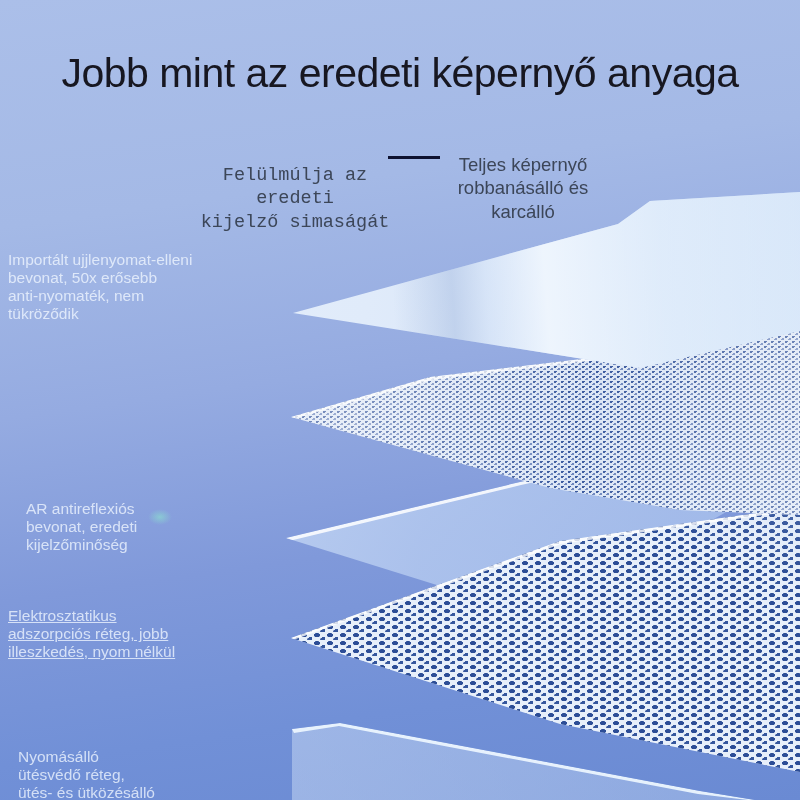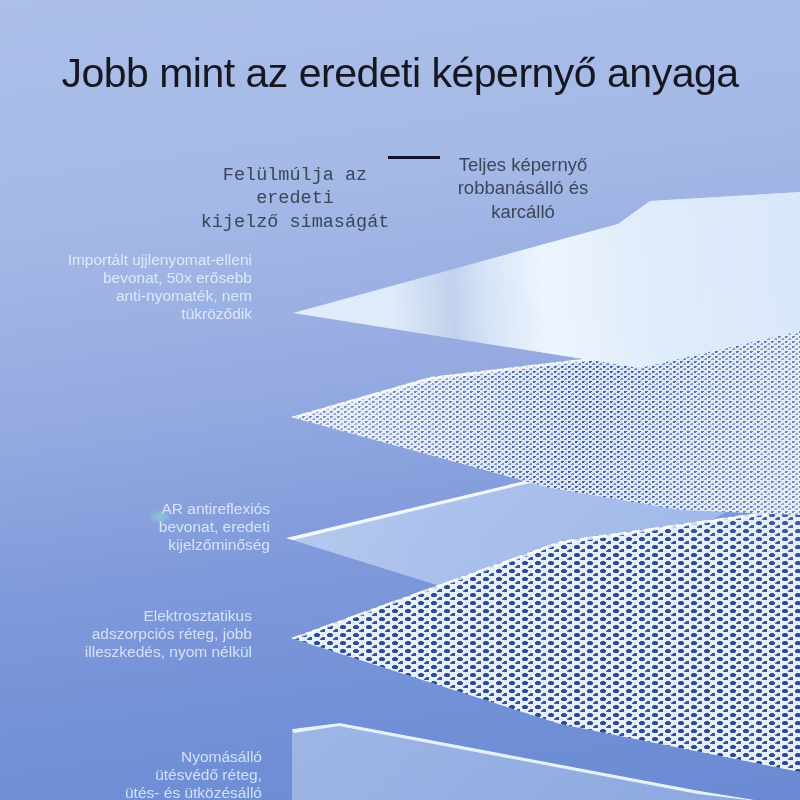--- a/index.html
+++ b/index.html
@@ -14,28 +14,28 @@
     color:#171721;
   }
   .callout{
     position:absolute;text-align:center;color:#3c4658;
     font-size:18.5px;line-height:1.26;white-space:pre-line;
   }
   .callout-left{left:185px;top:164px;width:220px;font-family:Liberation Mono, monospace;}
   .callout-right{left:433px;top:153px;width:180px;}
   .dash{position:absolute;left:388px;top:156px;width:52px;height:3px;background:#0e1230;}
   .layer-label{
-    position:absolute;left:8px;width:244px;text-align:right;
+    position:absolute;left:8px;width:244px;text-align:left;
     color:rgba(240,246,255,0.78);font-size:15.5px;line-height:1.17;
     white-space:pre-line;z-index:60;
   }
   .lbl-0{top:251px;}
   .lbl-1{top:363px;}
   .lbl-2{top:500px;left:26px;}
-  .lbl-3{top:607px;}
+  .lbl-3{top:607px;text-decoration:underline;}
   .lbl-4{top:709px;left:18px;margin-top:39px;}
 
   .layer{position:absolute;inset:0;}
   .layer > div{position:absolute;inset:0;}
 
   
   .l1{
     z-index:50;
     clip-path:polygon(293px 313px,618px 224px,650px 201px,800px 192px,800px 331px,640px 368px);
     background:linear-gradient(97deg,#e7f0fc 0%,#e0ebfa 45%,#d6e4f8 70%,#dceafa 100%);

